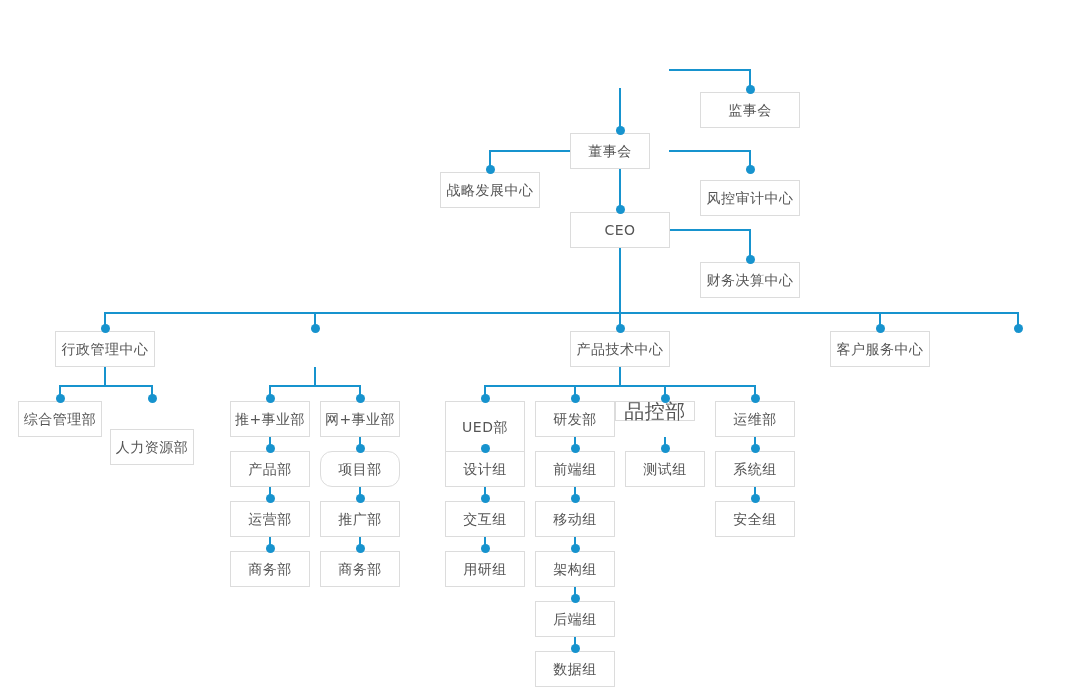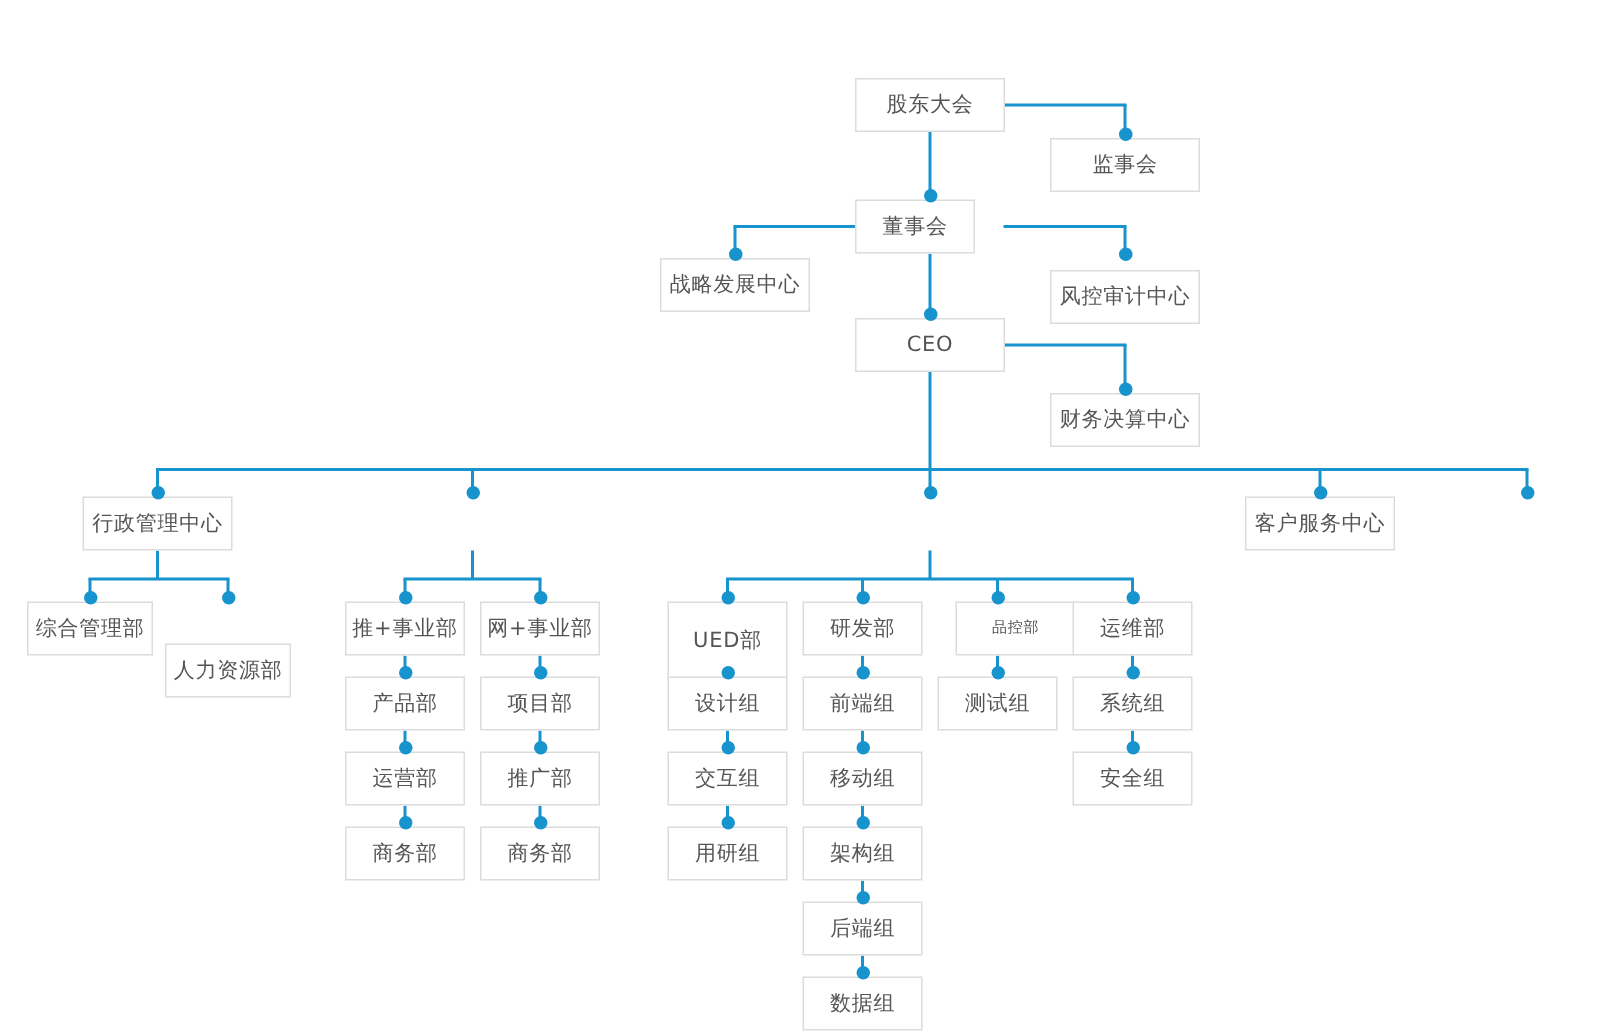--- a/index.html
+++ b/index.html
@@ -41,50 +41,50 @@
     height: 9px;
     border-radius: 50%;
     background: var(--accent, #1793ce);
     z-index: 3;
   }
 </style>
 </head>
 <body>
 
 <div id="stage">
-    <div class="node" style="left: 570px; top: 52px; width: 100px; height: 36px; font-size: 14px;">股东大会</div>
     <div class="node" style="left: 700px; top: 92px; width: 100px; height: 36px; font-size: 14px;">监事会</div>
     <div class="node" style="left: 570px; top: 133px; width: 80px; height: 36px; font-size: 14px;">董事会</div>
     <div class="node" style="left: 440px; top: 172px; width: 100px; height: 36px; font-size: 14px;">战略发展中心</div>
     <div class="node" style="left: 700px; top: 180px; width: 100px; height: 36px; font-size: 14px;">风控审计中心</div>
     <div class="node" style="left: 570px; top: 212px; width: 100px; height: 36px; font-size: 14px;">CEO</div>
     <div class="node" style="left: 700px; top: 262px; width: 100px; height: 36px; font-size: 14px;">财务决算中心</div>
     <div class="node" style="left: 55px; top: 331px; width: 100px; height: 36px; font-size: 14px;">行政管理中心</div>
+    <div class="node" style="left: 570px; top: 331px; width: 100px; height: 36px; font-size: 14px;">产品技术中心</div>
     <div class="node" style="left: 830px; top: 331px; width: 100px; height: 36px; font-size: 14px;">客户服务中心</div>
     <div class="node" style="left: 18px; top: 401px; width: 84px; height: 36px; font-size: 14px;">综合管理部</div>
     <div class="node" style="left: 110px; top: 401px; width: 84px; height: 36px; font-size: 14px; margin-top: 28px;">人力资源部</div>
     <div class="node" style="left: 230px; top: 401px; width: 80px; height: 36px; font-size: 14px;">推+事业部</div>
     <div class="node" style="left: 320px; top: 401px; width: 80px; height: 36px; font-size: 14px;">网+事业部</div>
     <div class="node" style="left: 230px; top: 451px; width: 80px; height: 36px; font-size: 14px;">产品部</div>
     <div class="node" style="left: 230px; top: 501px; width: 80px; height: 36px; font-size: 14px;">运营部</div>
     <div class="node" style="left: 230px; top: 551px; width: 80px; height: 36px; font-size: 14px;">商务部</div>
-    <div class="node" style="left: 320px; top: 451px; width: 80px; height: 36px; font-size: 14px;">项目部</div>
+    <div class="node" style="left: 320px; top: 451px; width: 80px; height: 36px; font-size: 14px; border-radius: 12px;">项目部</div>
     <div class="node" style="left: 320px; top: 501px; width: 80px; height: 36px; font-size: 14px;">推广部</div>
     <div class="node" style="left: 320px; top: 551px; width: 80px; height: 36px; font-size: 14px;">商务部</div>
     <div class="node" style="left: 445px; top: 401px; width: 80px; height: 52px; font-size: 14px;">UED部</div>
     <div class="node" style="left: 445px; top: 451px; width: 80px; height: 36px; font-size: 14px;">设计组</div>
     <div class="node" style="left: 445px; top: 501px; width: 80px; height: 36px; font-size: 14px;">交互组</div>
     <div class="node" style="left: 445px; top: 551px; width: 80px; height: 36px; font-size: 14px;">用研组</div>
     <div class="node" style="left: 535px; top: 401px; width: 80px; height: 36px; font-size: 14px;">研发部</div>
     <div class="node" style="left: 535px; top: 451px; width: 80px; height: 36px; font-size: 14px;">前端组</div>
     <div class="node" style="left: 535px; top: 501px; width: 80px; height: 36px; font-size: 14px;">移动组</div>
     <div class="node" style="left: 535px; top: 551px; width: 80px; height: 36px; font-size: 14px;">架构组</div>
     <div class="node" style="left: 535px; top: 601px; width: 80px; height: 36px; font-size: 14px;">后端组</div>
     <div class="node" style="left: 535px; top: 651px; width: 80px; height: 36px; font-size: 14px;">数据组</div>
-    <div class="node" style="left: 637px; top: 401px; width: 80px; height: 36px; font-size: 10px;">品控部</div>
+    <div class="node" style="left: 615px; top: 401px; width: 80px; height: 20px; font-size: 20px;">品控部</div>
     <div class="node" style="left: 625px; top: 451px; width: 80px; height: 36px; font-size: 14px;">测试组</div>
     <div class="node" style="left: 715px; top: 401px; width: 80px; height: 36px; font-size: 14px;">运维部</div>
     <div class="node" style="left: 715px; top: 451px; width: 80px; height: 36px; font-size: 14px;">系统组</div>
     <div class="node" style="left: 715px; top: 501px; width: 80px; height: 36px; font-size: 14px;">安全组</div>
     <div class="hl" style="left: 669px; top: 69px; width: 82px; height: 2px;"></div>
     <div class="vl" style="left: 749px; top: 70px; width: 2px; height: 22px;"></div>
     <div class="dot" style="left: 745.5px; top: 84.5px;"></div>
     <div class="vl" style="left: 619px; top: 88px; width: 2px; height: 45px;"></div>
     <div class="dot" style="left: 615.5px; top: 125.5px;"></div>
     <div class="hl" style="left: 489px; top: 150px; width: 82px; height: 2px;"></div>

